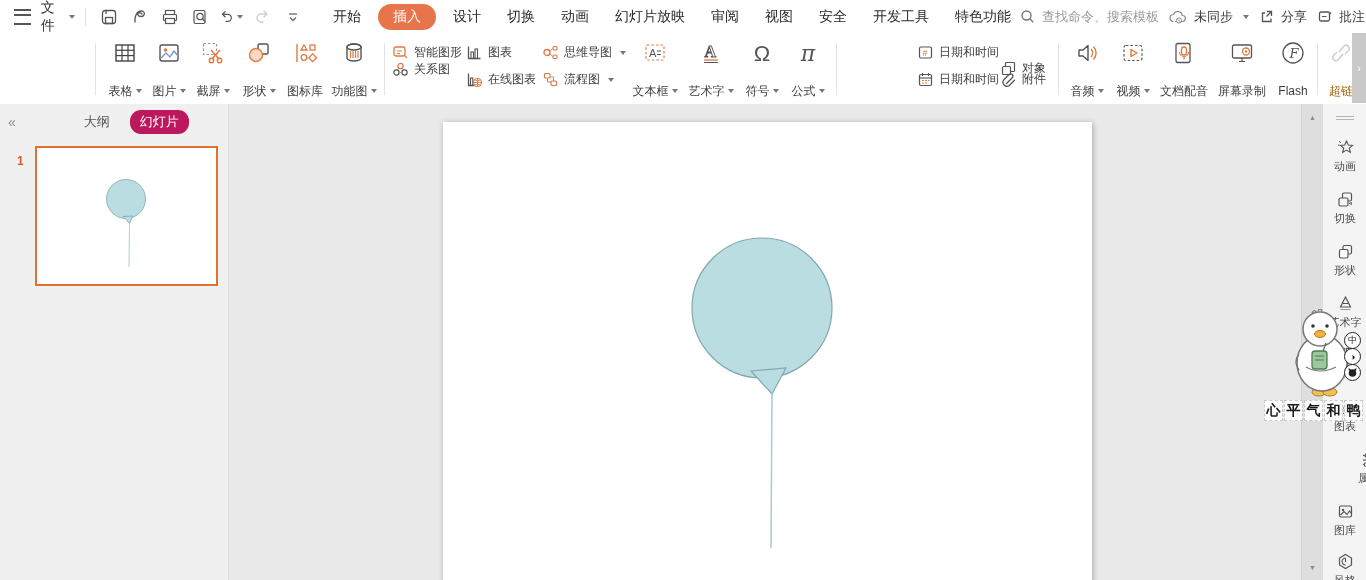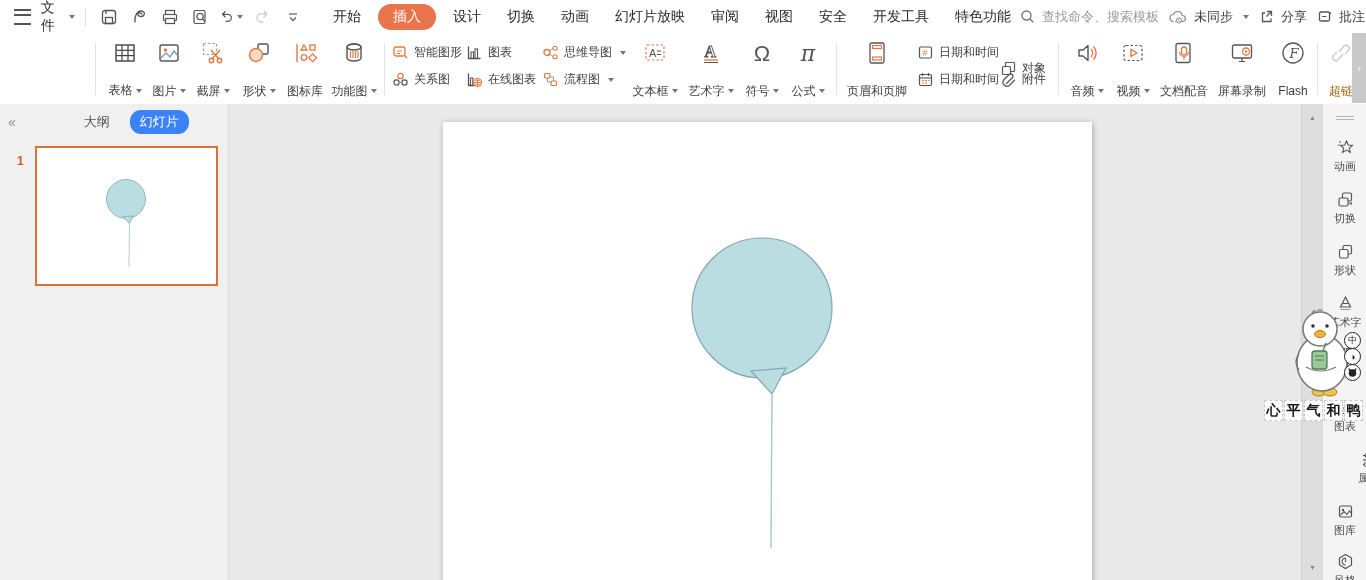--- a/index.html
+++ b/index.html
@@ -29,21 +29,21 @@
   .rsep{position:absolute;top:10px;height:52px;}
   .disabled .rl{color:#a16207;}
   .rexpand{position:absolute;right:0;top:0;width:14px;height:70px;background:#c9c9c9;color:#fff;display:flex;align-items:center;justify-content:center;font-size:11px;cursor:pointer;}
   
   .workarea{position:absolute;left:0;top:104px;width:1366px;height:476px;background:#e9e9e9;}
   .left-panel{position:absolute;left:0;top:0;width:228px;height:476px;background:#f0f0f0;border-right:1px solid #dcdcdc;}
   .lp-header{position:absolute;left:0;top:0;width:228px;height:36px;display:flex;align-items:center;}
   .lp-collapse{margin-left:8px;color:#8a8a8a;font-size:14px;cursor:pointer;}
   .lp-tabs{display:flex;align-items:center;gap:10px;margin-left:58px;}
   .lp-tab{font-size:13px;color:#555;cursor:pointer;padding:3px 10px;}
-  .lp-tab.active{background:#3b82f6;color:#fff;border-radius:11px;}
+  .lp-tab.active{background:#be185d;color:#fff;border-radius:11px;}
   .thumb-num{position:absolute;left:17px;top:50px;font-size:12px;font-weight:bold;color:#cf5d2a;}
   .thumb{position:absolute;left:35px;top:42px;width:179px;height:136px;background:#fff;border:2px solid #de7232;cursor:pointer;}
   .canvas{position:absolute;left:229px;top:0;width:1072px;height:476px;background:#e9e9e9;overflow:hidden;}
   .slide{position:absolute;left:214px;top:18px;width:649px;height:487px;background:#fff;box-shadow:1px 1px 6px rgba(0,0,0,.28);}
   .vscroll{position:absolute;left:1301px;top:0;width:21px;height:476px;background:#dedede;border-left:1px solid #d2d2d2;}
   .varrow{position:absolute;left:0;width:21px;height:18px;display:flex;align-items:center;justify-content:center;font-size:7px;color:#8a8a8a;cursor:pointer;}
   
   .sidebar{position:absolute;left:1322px;top:0;width:44px;height:476px;background:#f4f4f4;border-left:1px solid #dcdcdc;}
   .sb-handle{position:absolute;left:13px;top:10px;width:18px;cursor:pointer;}
   .sb-handle i{display:block;height:0;border-top:1px solid #b5b5b5;margin:2px 0;}
@@ -161,21 +161,21 @@
       </div>
 
     </div>
   </div>
 
   <div class="ribbon">
 
 
     <div class="vsep rsep" style="left:95px;"></div>
 
-    <div class="rb" style="left:104px;width:42px;font-family:Liberation Mono, monospace;">
+    <div class="rb" style="left:104px;width:42px;">
       <svg width="26" height="26" viewBox="0 0 26 26">
           <rect x="4" y="5" width="18" height="16" fill="none" stroke="#444" stroke-width="1.4"></rect>
           <line x1="4" y1="10.3" x2="22" y2="10.3" stroke="#444" stroke-width="1.2"></line>
           <line x1="4" y1="15.6" x2="22" y2="15.6" stroke="#444" stroke-width="1.2"></line>
           <line x1="10" y1="5" x2="10" y2="21" stroke="#444" stroke-width="1.2"></line>
           <line x1="16" y1="5" x2="16" y2="21" stroke="#444" stroke-width="1.2"></line>
         </svg>
       <div class="rl">
           <span>表格</span>
           <i class="caret"></i>
@@ -246,21 +246,21 @@
     <div class="vsep rsep" style="left:384px;"></div>
 
     <div class="sb" style="left:392px;top:11px;">
       <svg width="17" height="17" viewBox="0 0 17 17">
           <rect x="2" y="3" width="11" height="9" rx="2" fill="none" stroke="#e2793f" stroke-width="1.3"></rect>
           <path d="M5 7 h5 M5 9.5 h3" stroke="#e2793f" stroke-width="1"></path>
           <path d="M13 12 l2 2" stroke="#e2793f" stroke-width="1.3"></path>
         </svg>
       <span>智能图形</span>
     </div>
-    <div class="sb" style="left:392px;top:38px;">
+    <div class="sb" style="left:392px;top:28px;">
       <svg width="17" height="17" viewBox="0 0 17 17">
           <circle cx="8.5" cy="5" r="2.6" fill="none" stroke="#e2793f" stroke-width="1.2"></circle>
           <circle cx="4.5" cy="11.5" r="2.6" fill="none" stroke="#555" stroke-width="1.2"></circle>
           <circle cx="12.5" cy="11.5" r="2.6" fill="none" stroke="#555" stroke-width="1.2"></circle>
           <path d="M6.8 7 L5.5 9.3 M10.2 7 L11.5 9.3 M7 11.5 h3" stroke="#999" stroke-width="1"></path>
         </svg>
       <span>关系图</span>
     </div>
     <div class="sb" style="left:466px;top:11px;">
       <svg width="17" height="17" viewBox="0 0 17 17">
@@ -334,30 +334,20 @@
     <div class="rb" style="left:788px;width:40px;">
       <div class="glyph" style="font-size:22px;height:28px;display:flex;align-items:center;font-family:'DejaVu Serif',serif;font-style:italic;">π</div>
       <div class="rl">
           <span>公式</span>
           <i class="caret"></i>
         </div>
     </div>
 
     <div class="vsep rsep" style="left:836px;"></div>
 
-    <div class="rb" style="left:843px;width:68px;">
-      <svg width="26" height="26" viewBox="0 0 26 26">
-          <rect x="6" y="3" width="14" height="20" rx="1.5" fill="none" stroke="#555" stroke-width="1.3"></rect>
-          <rect x="8.5" y="5.5" width="9" height="3" fill="none" stroke="#e2793f" stroke-width="1.2"></rect>
-          <rect x="8.5" y="17" width="9" height="3" fill="none" stroke="#e2793f" stroke-width="1.2"></rect>
-        </svg>
-      <div class="rl">
-          <span>页眉和页脚</span>
-        </div>
-    </div>
 
     <div class="sb" style="left:917px;top:11px;">
       <svg width="17" height="17" viewBox="0 0 17 17">
           <rect x="2.5" y="3" width="12" height="11" rx="1.5" fill="none" stroke="#555" stroke-width="1.2"></rect>
           <text x="5.5" y="12" font-size="9" fill="#e2793f" font-family="Liberation Sans">#</text>
         </svg>
       <span>日期和时间</span>
     </div>
     <div class="sb" style="left:917px;top:38px;">
       <svg width="17" height="17" viewBox="0 0 17 17">

